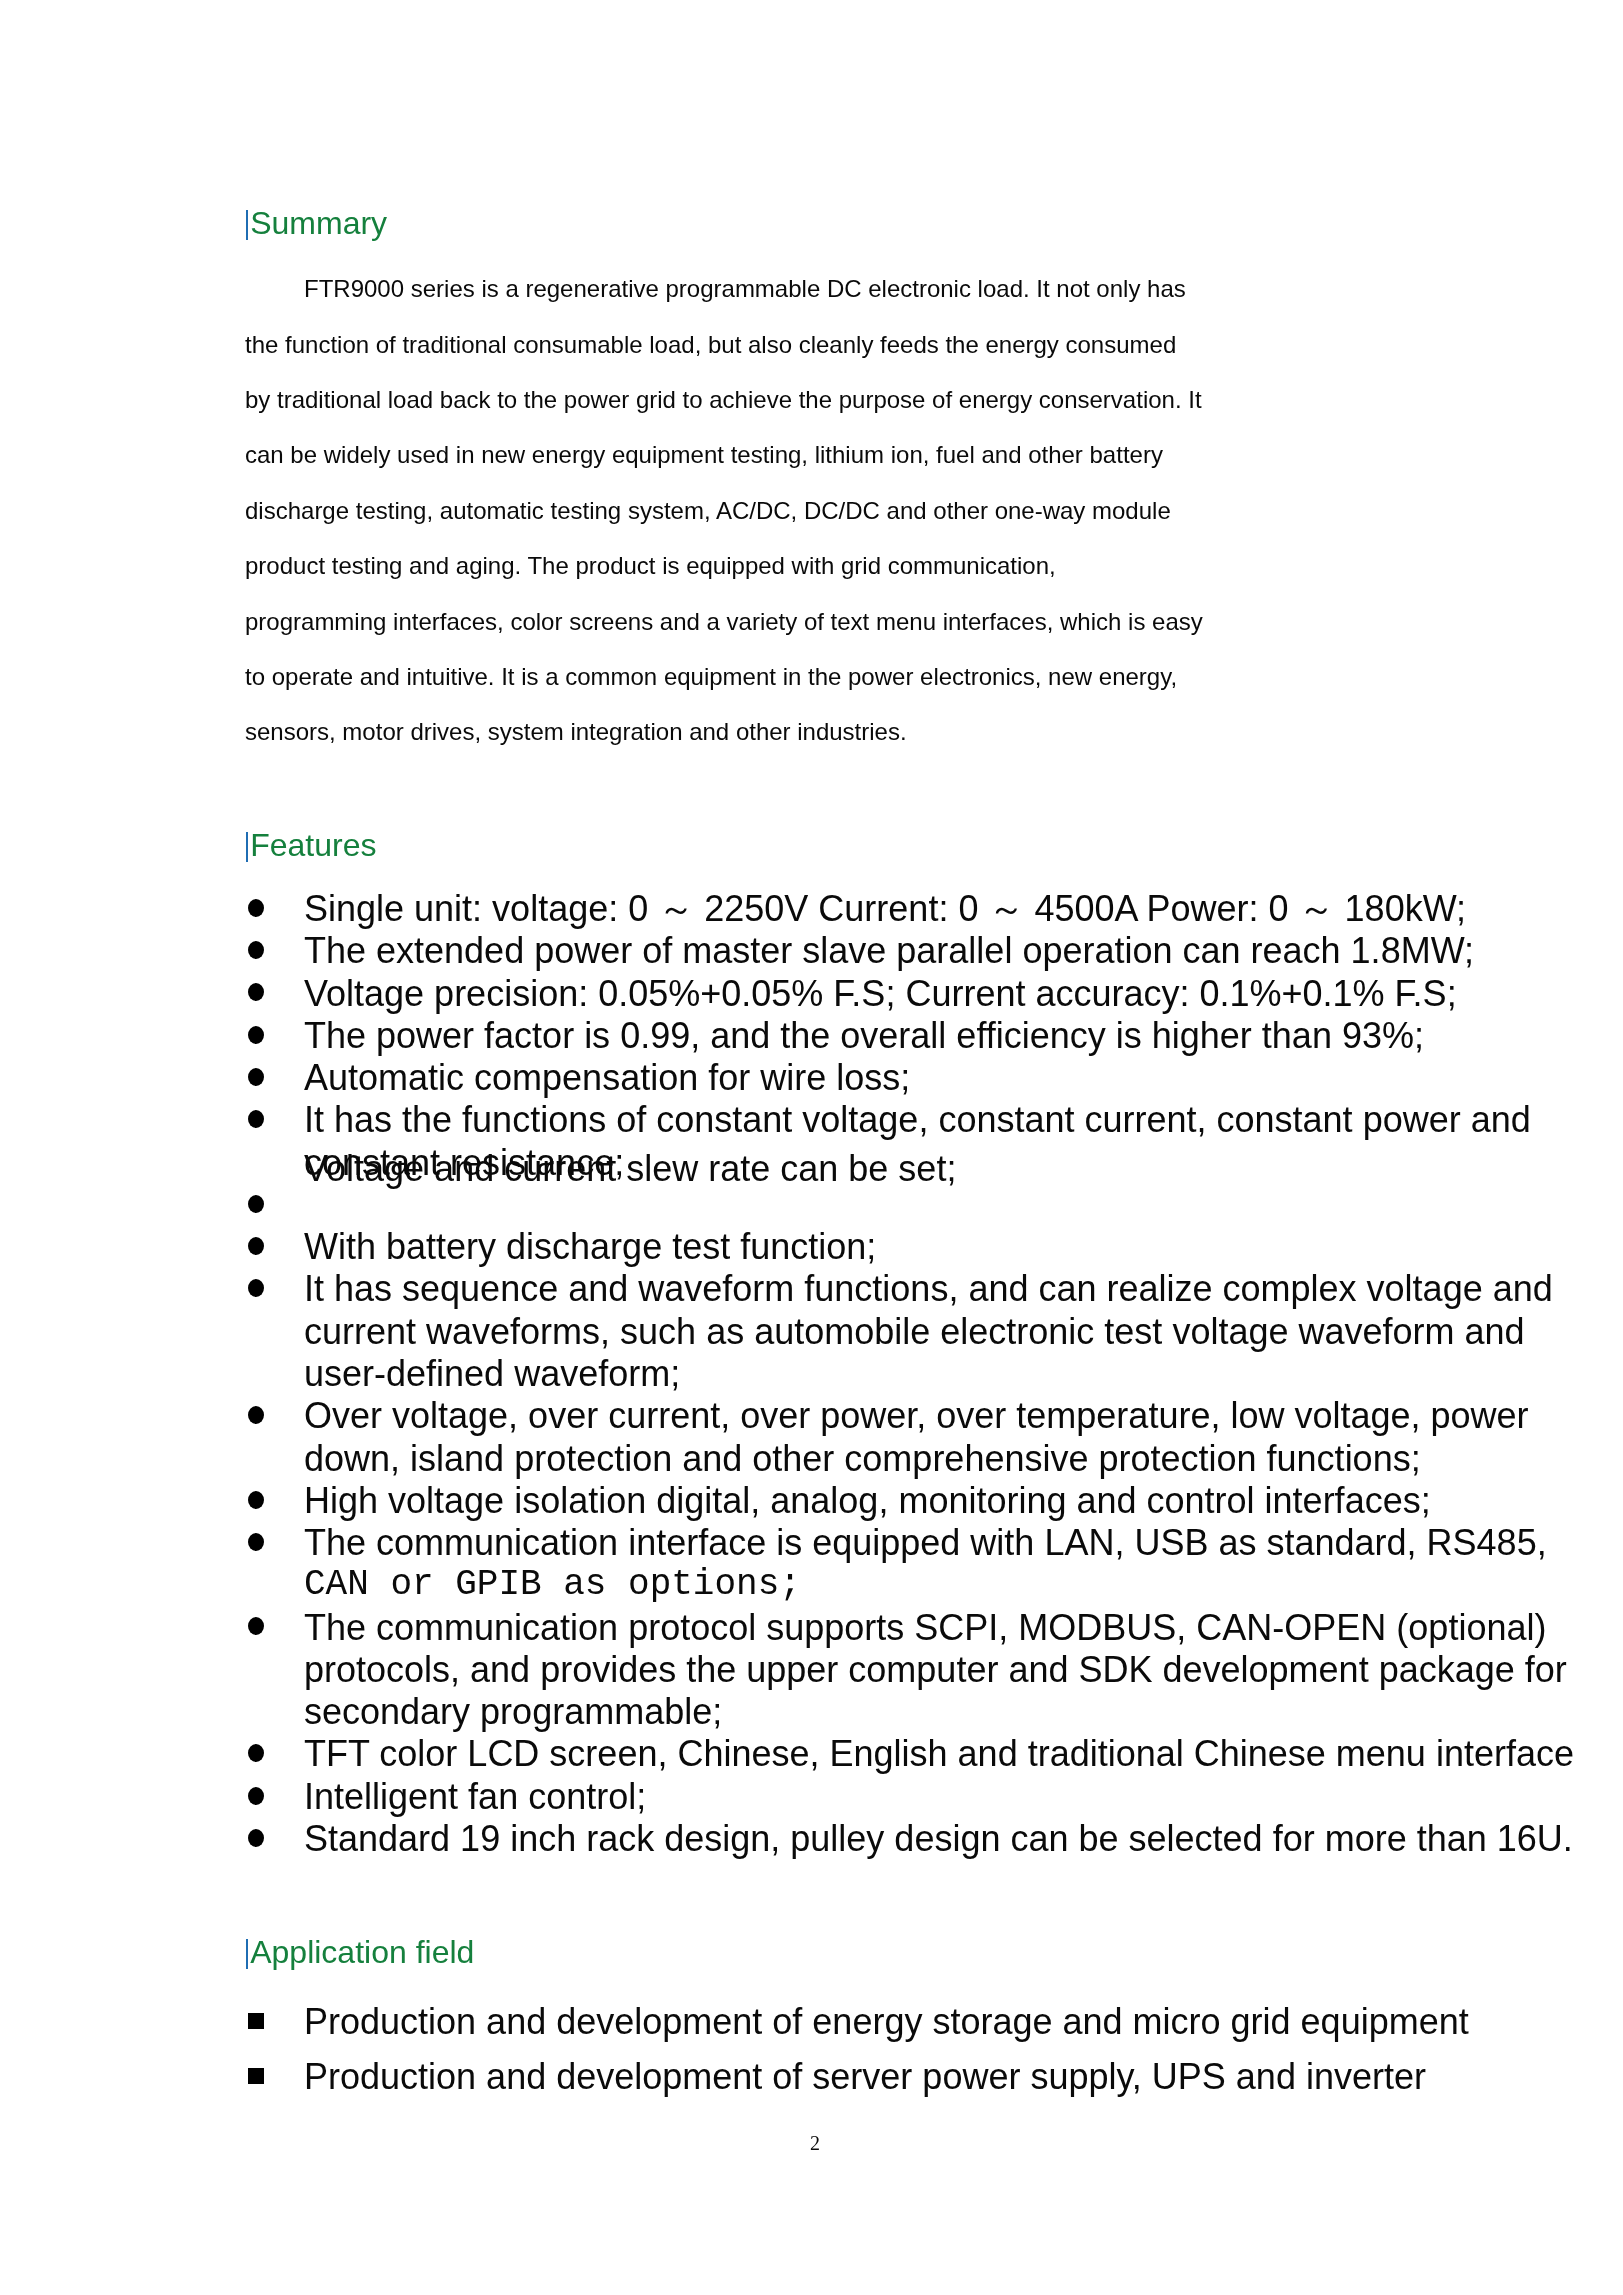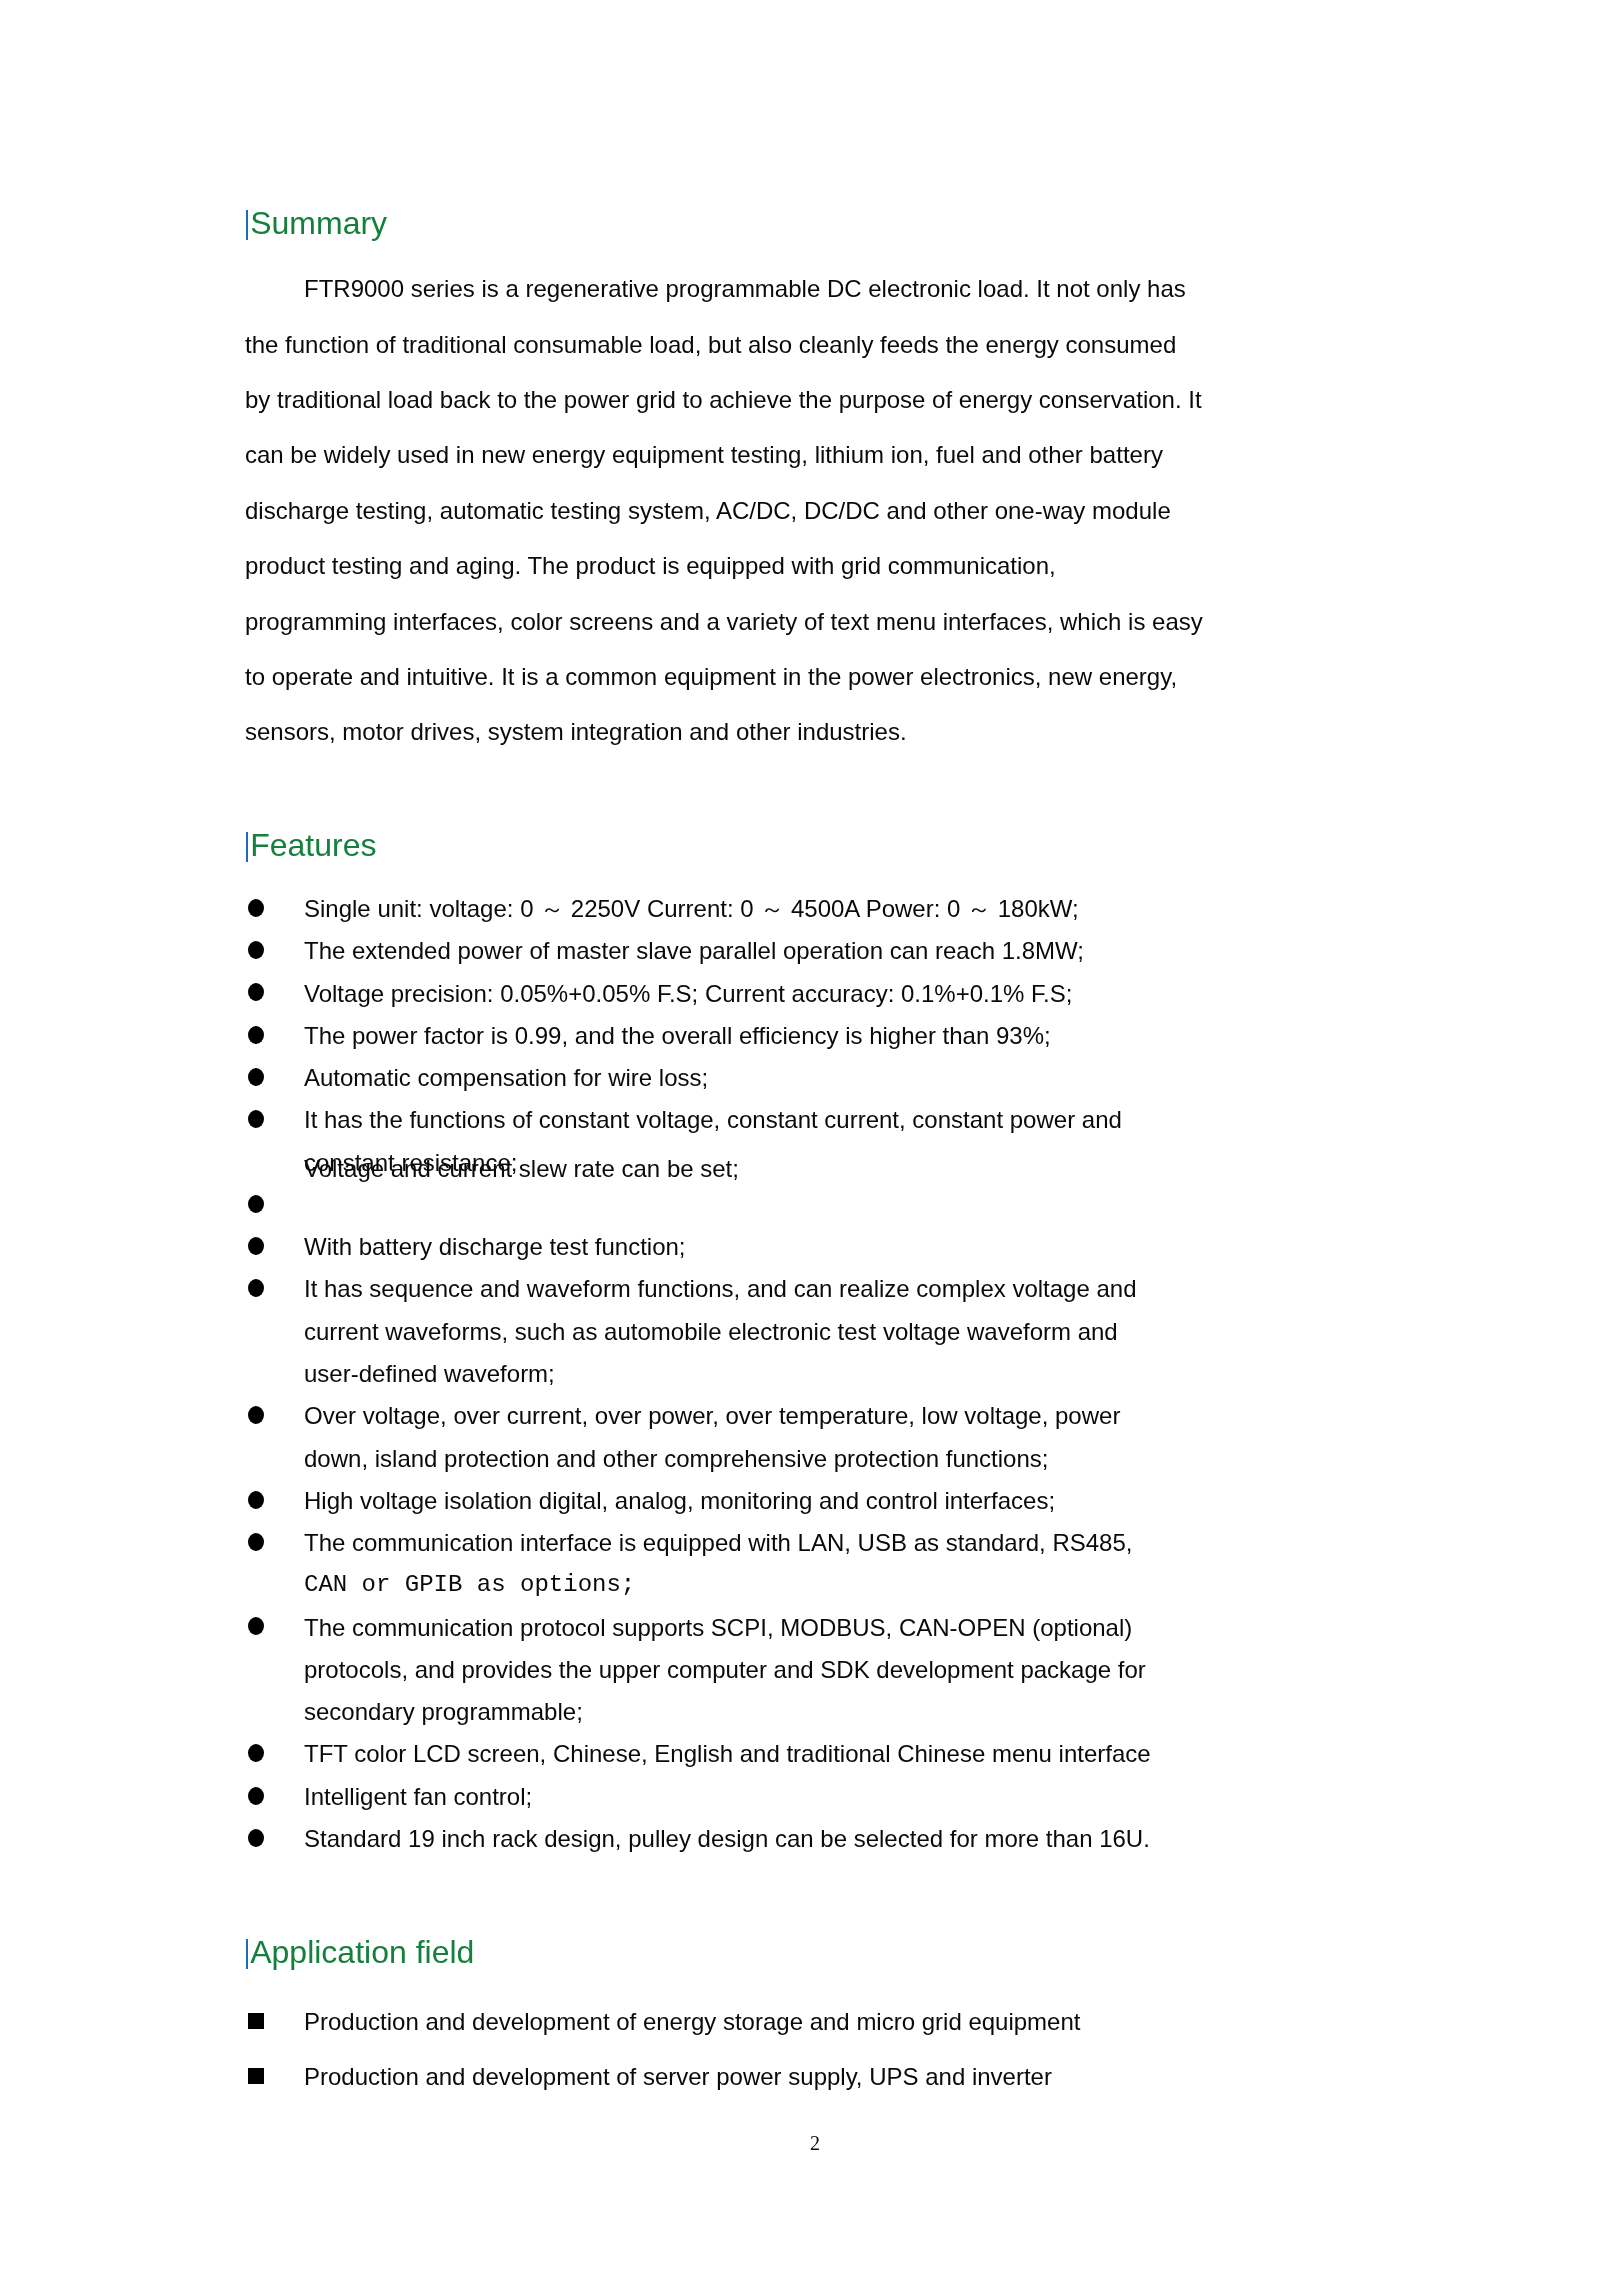--- a/index.html
+++ b/index.html
@@ -3,21 +3,21 @@
 <meta charset="utf-8">
 <style>
   html, body { margin: 0; padding: 0; background: #ffffff; }
   body { width: 1623px; height: 2295px; position: relative; overflow: hidden;
          font-family: "Liberation Sans", sans-serif; color: #0a0a0a; }
   .heading { position: absolute; left: 246px; font-size: 32px; line-height: 34px; color: #15803d; }
   .heading .bar { display: inline-block; width: 1.7px; height: 30px; background: #1f6db3;
                   vertical-align: -6px; margin-right: 2.5px; }
   .para-line { position: absolute; left: 245px; font-size: 24px; line-height: 34px; }
   .para-line.first { left: 304px; }
-  .feat-line { position: absolute; left: 304px; font-size: 24px; line-height: 34px; }
+  .feat-line { position: absolute; left: 304px; font-size: 36px; line-height: 34px; }
   .dot { position: absolute; left: 248px; width: 16px; height: 18px; border-radius: 50%; background: #000; }
   .sq { position: absolute; left: 248px; width: 16px; height: 16px; background: #000; }
   .pagenum { position: absolute; left: 0; width: 1623px; text-align: center; font-size: 20px;
              line-height: 25px; font-family: "Liberation Serif", serif; top: 2131px; padding-left: 3.4px; }
 </style>
 </head>
 <body>
 
 <div id="doc">
   <div class="heading" style="top:206px;">

